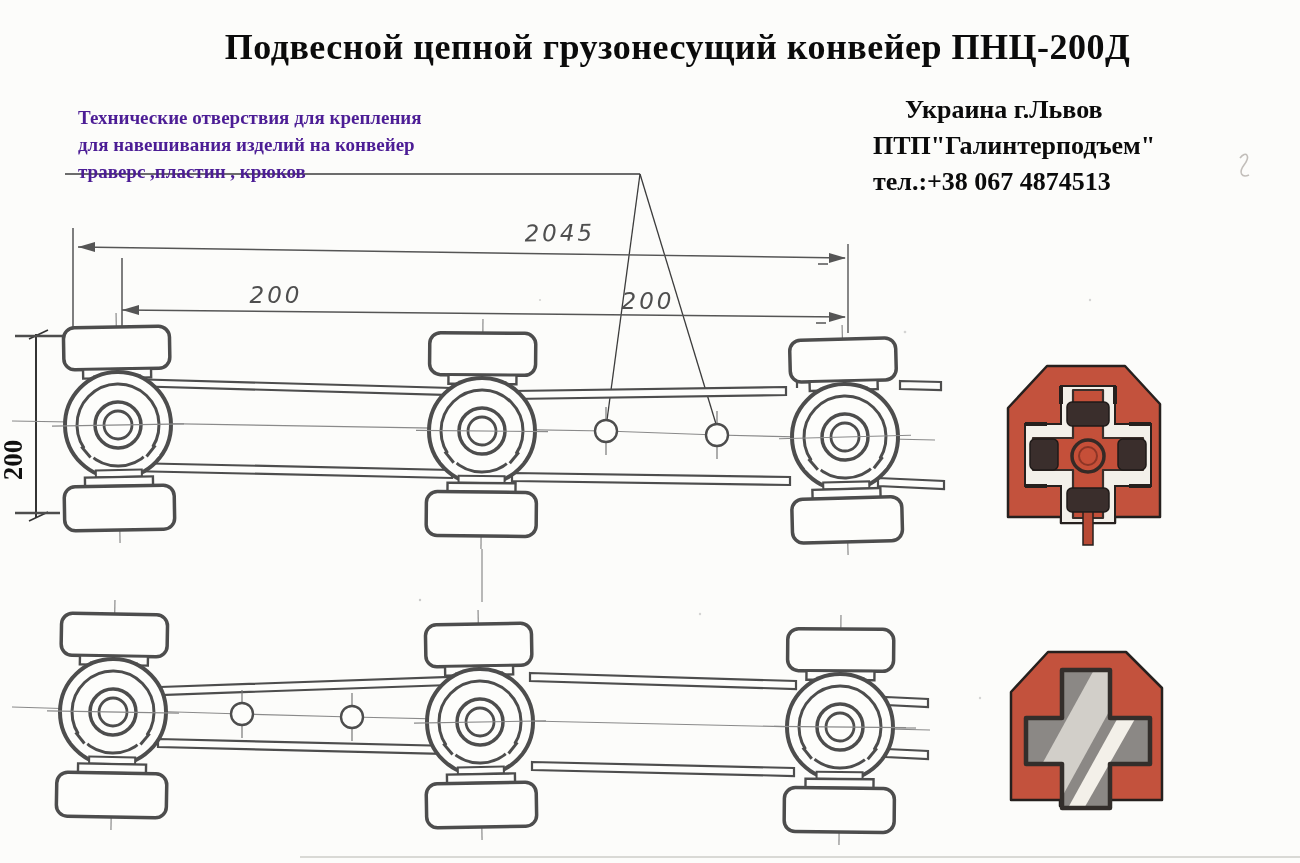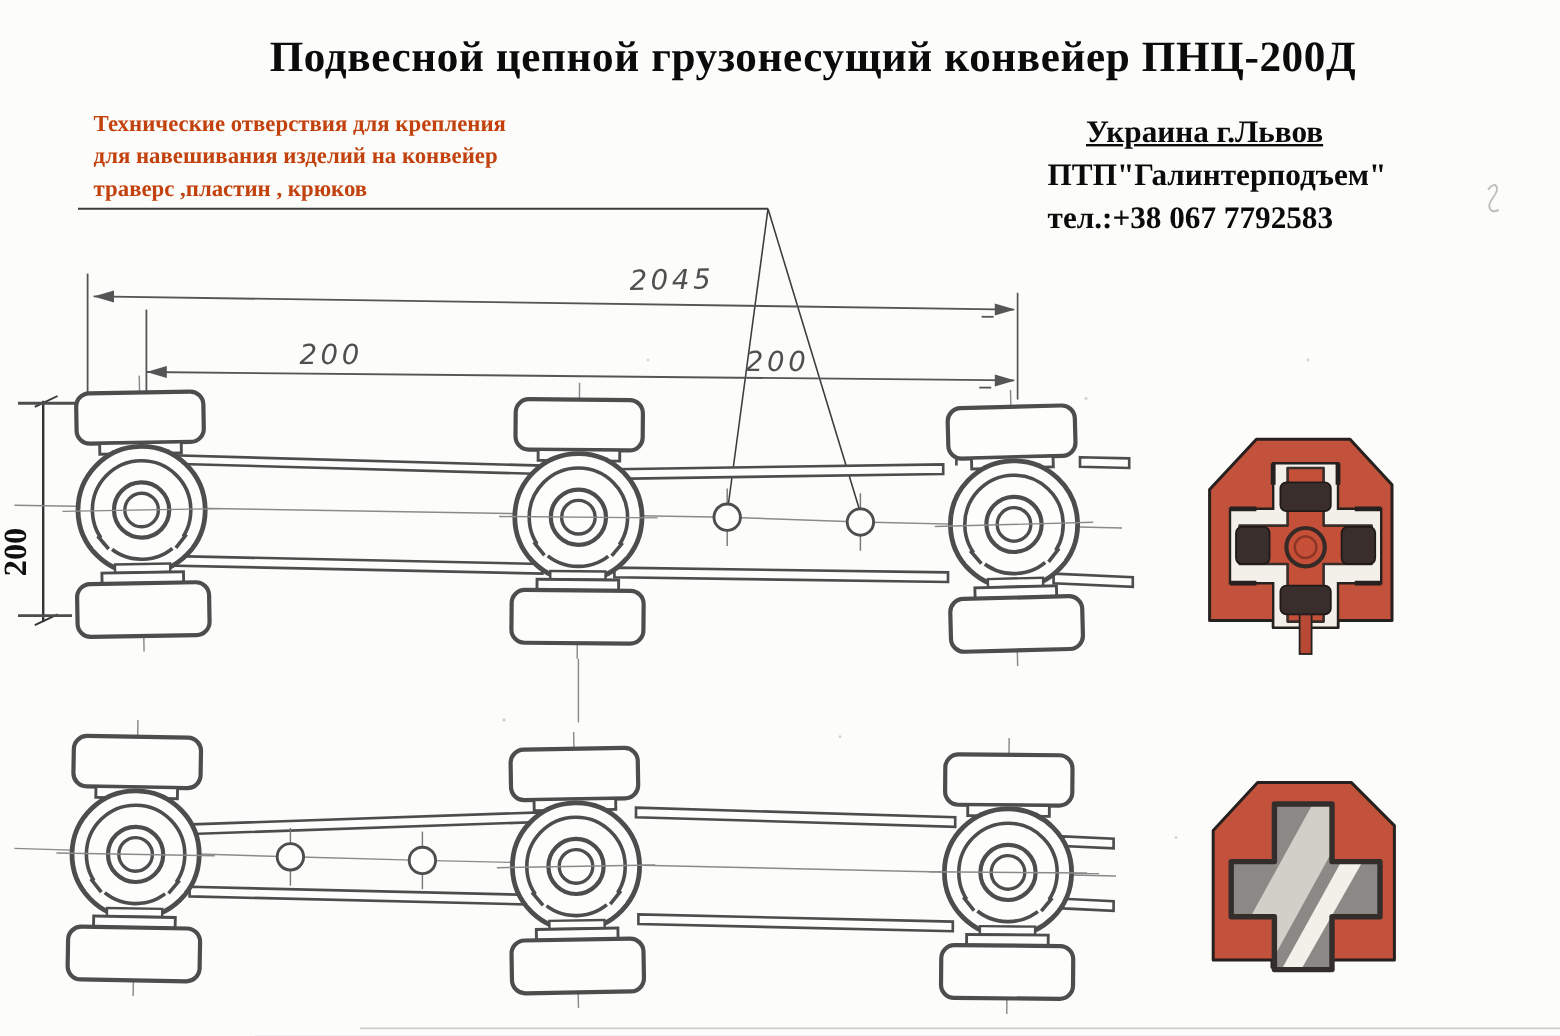--- a/index.html
+++ b/index.html
@@ -6,28 +6,28 @@
   .page{
     position:relative; width:1300px; height:863px; overflow:hidden;
     background:#fcfcfa; font-family:"Liberation Serif", serif;
   }
   .title{
     position:absolute; top:26px; left:0; width:100%; box-sizing:border-box;
     padding-left:55px; text-align:center; font-size:36px; font-weight:bold;
     color:#0b0b0b; letter-spacing:.5px; white-space:nowrap;
   }
   .annotation{
-    position:absolute; top:90px; left:78px; font-size:19px; font-weight:bold;
-    line-height:27px; color:#c2410c; white-space:nowrap;
+    position:absolute; top:104px; left:78px; font-size:19px; font-weight:bold;
+    line-height:27px; color:#4c1d95; white-space:nowrap;
   }
   .contact{
     position:absolute; top:92px; left:873px; font-size:26px; font-weight:bold;
     line-height:36px; color:#0b0b0b; white-space:nowrap;
   }
-  .contact .indent{ display:inline-block; margin-left:32px;text-decoration:underline; }
+  .contact .indent{ display:inline-block; margin-left:32px; }
   svg.layer{ position:absolute; left:0; top:0; }
   .icon{ position:absolute; }
   .dim-num{
     font-family:"DejaVu Sans", sans-serif; font-style:italic; font-size:23px;
     fill:#4f4f4f; letter-spacing:3px; text-anchor:middle;
   }
   .dim-vert{
     font-family:"Liberation Serif", serif; font-weight:bold; font-size:27px;
     fill:#101010; text-anchor:middle;
   }
@@ -149,21 +149,21 @@
 
   <div class="annotation">
     <div>Технические отверствия для крепления</div>
     <div>для навешивания изделий на конвейер</div>
     <div>траверс ,пластин , крюков</div>
   </div>
 
   <div class="contact">
     <div><span class="indent">Украина  г.Львов</span></div>
     <div>ПТП"Галинтерподъем"</div>
-    <div>тел.:+38 067 7792583</div>
+    <div>тел.:+38 067 4874513</div>
   </div>
 
   <svg class="icon" style="left:1003px; top:360px;" width="172" height="190" viewBox="0 0 172 190">
     <path d="M5,48 L44,6 H122 L157,44 V157 H112 V163 H58 V157 H5 Z" fill="#c3523d" stroke="#26201e" stroke-width="2.5" stroke-linejoin="round"></path>
     <path d="M58,26 H112 V64 H148 V126 H112 V163 H58 V126 H22 V64 H58 Z" fill="#f3f0ea" stroke="#26201e" stroke-width="2"></path>
     <path d="M58,26 v18 M112,26 v18 M22,64 h22 M22,126 h22 M148,64 h-22 M148,126 h-22" stroke="#26201e" stroke-width="4" fill="none"></path>
     <path d="M70,30 H100 V78 H140 V110 H100 V158 H70 V110 H30 V78 H70 Z" fill="#c4503a" stroke="#3a2e2a" stroke-width="2.2" stroke-linejoin="round"></path>
     <g fill="#3a2e2c" stroke="#1f1a18" stroke-width="1.5">
       <rect x="64" y="42" width="42" height="24" rx="5"></rect>
       <rect x="64" y="128" width="42" height="24" rx="5"></rect>

